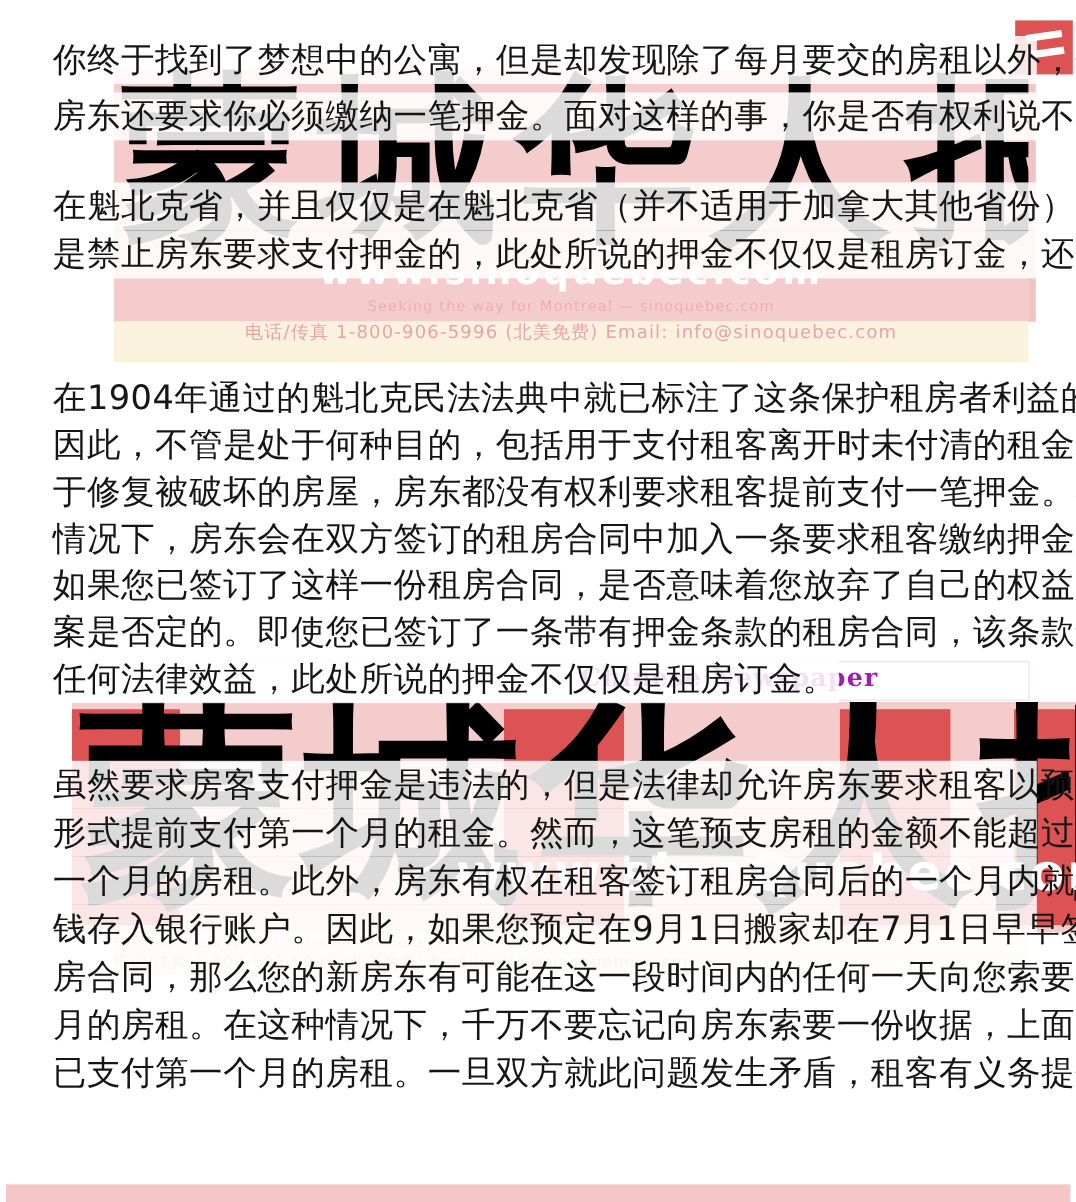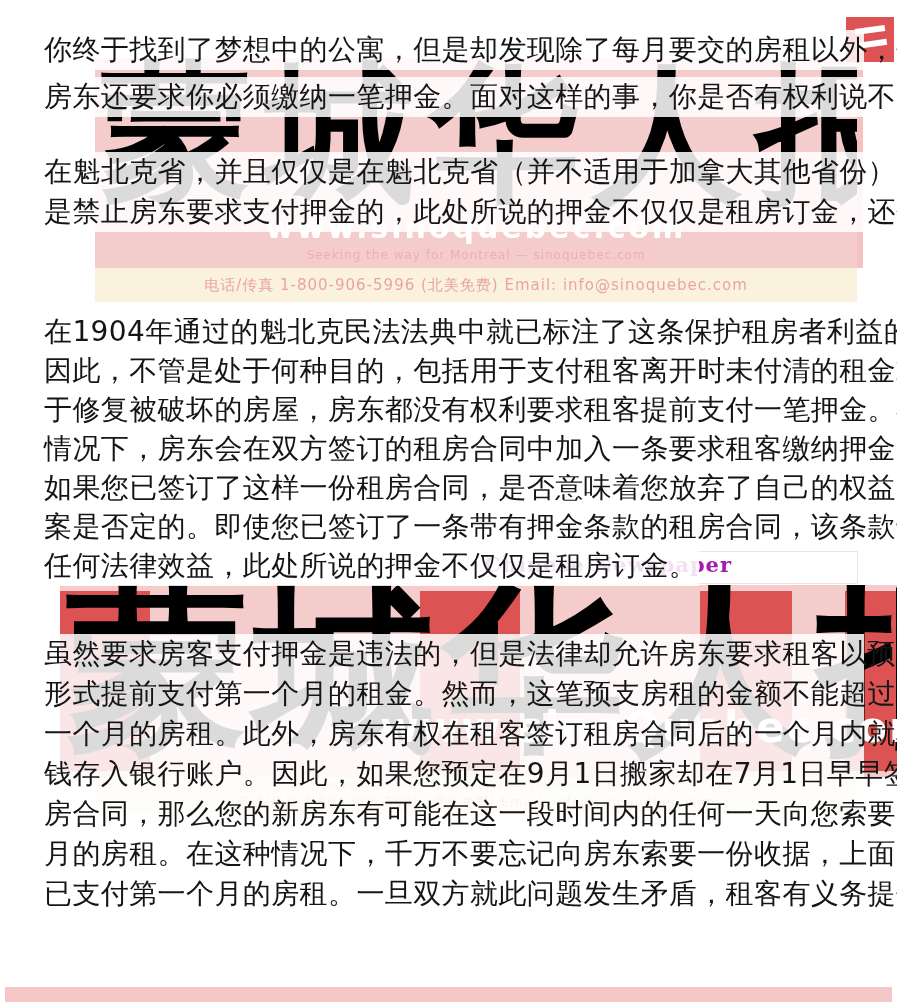--- a/index.html
+++ b/index.html
@@ -23,21 +23,21 @@
   .wm-www-top{
     position:absolute;left:0;top:152px;width:100%;text-align:center;
     color:#ffffff;font-weight:bold;font-size:30px;letter-spacing:3px;
   }
   .wm-tagline{
     position:absolute;left:0;top:190px;width:100%;text-align:center;
     color:#eba8ad;font-size:12px;opacity:.8;letter-spacing:1px;
   }
   .wm-contact{
     left:95px;width:762px;height:34px;background:#fbf2dd;
-    display:flex;align-items:center;justify-content:center;
+    display:flex;justify-content:center;
     color:#e9a3a8;font-size:15px;letter-spacing:1px;
   }
   #wm-top-contact{top:268px;}
   #wm-bottom-contact{top:777px;height:36px;flex-direction:column;justify-content:center;gap:1px;}
   .wm-contact .blue-line{color:#9db6d8;font-size:11px;opacity:.75;}
   #wm-bottom-contact .pink-line{font-size:13px;}
   #wm-corner{
     left:846px;top:17px;width:48px;height:45px;background:#dd5353;overflow:hidden;
   }
   #wm-corner .corner-mark{

